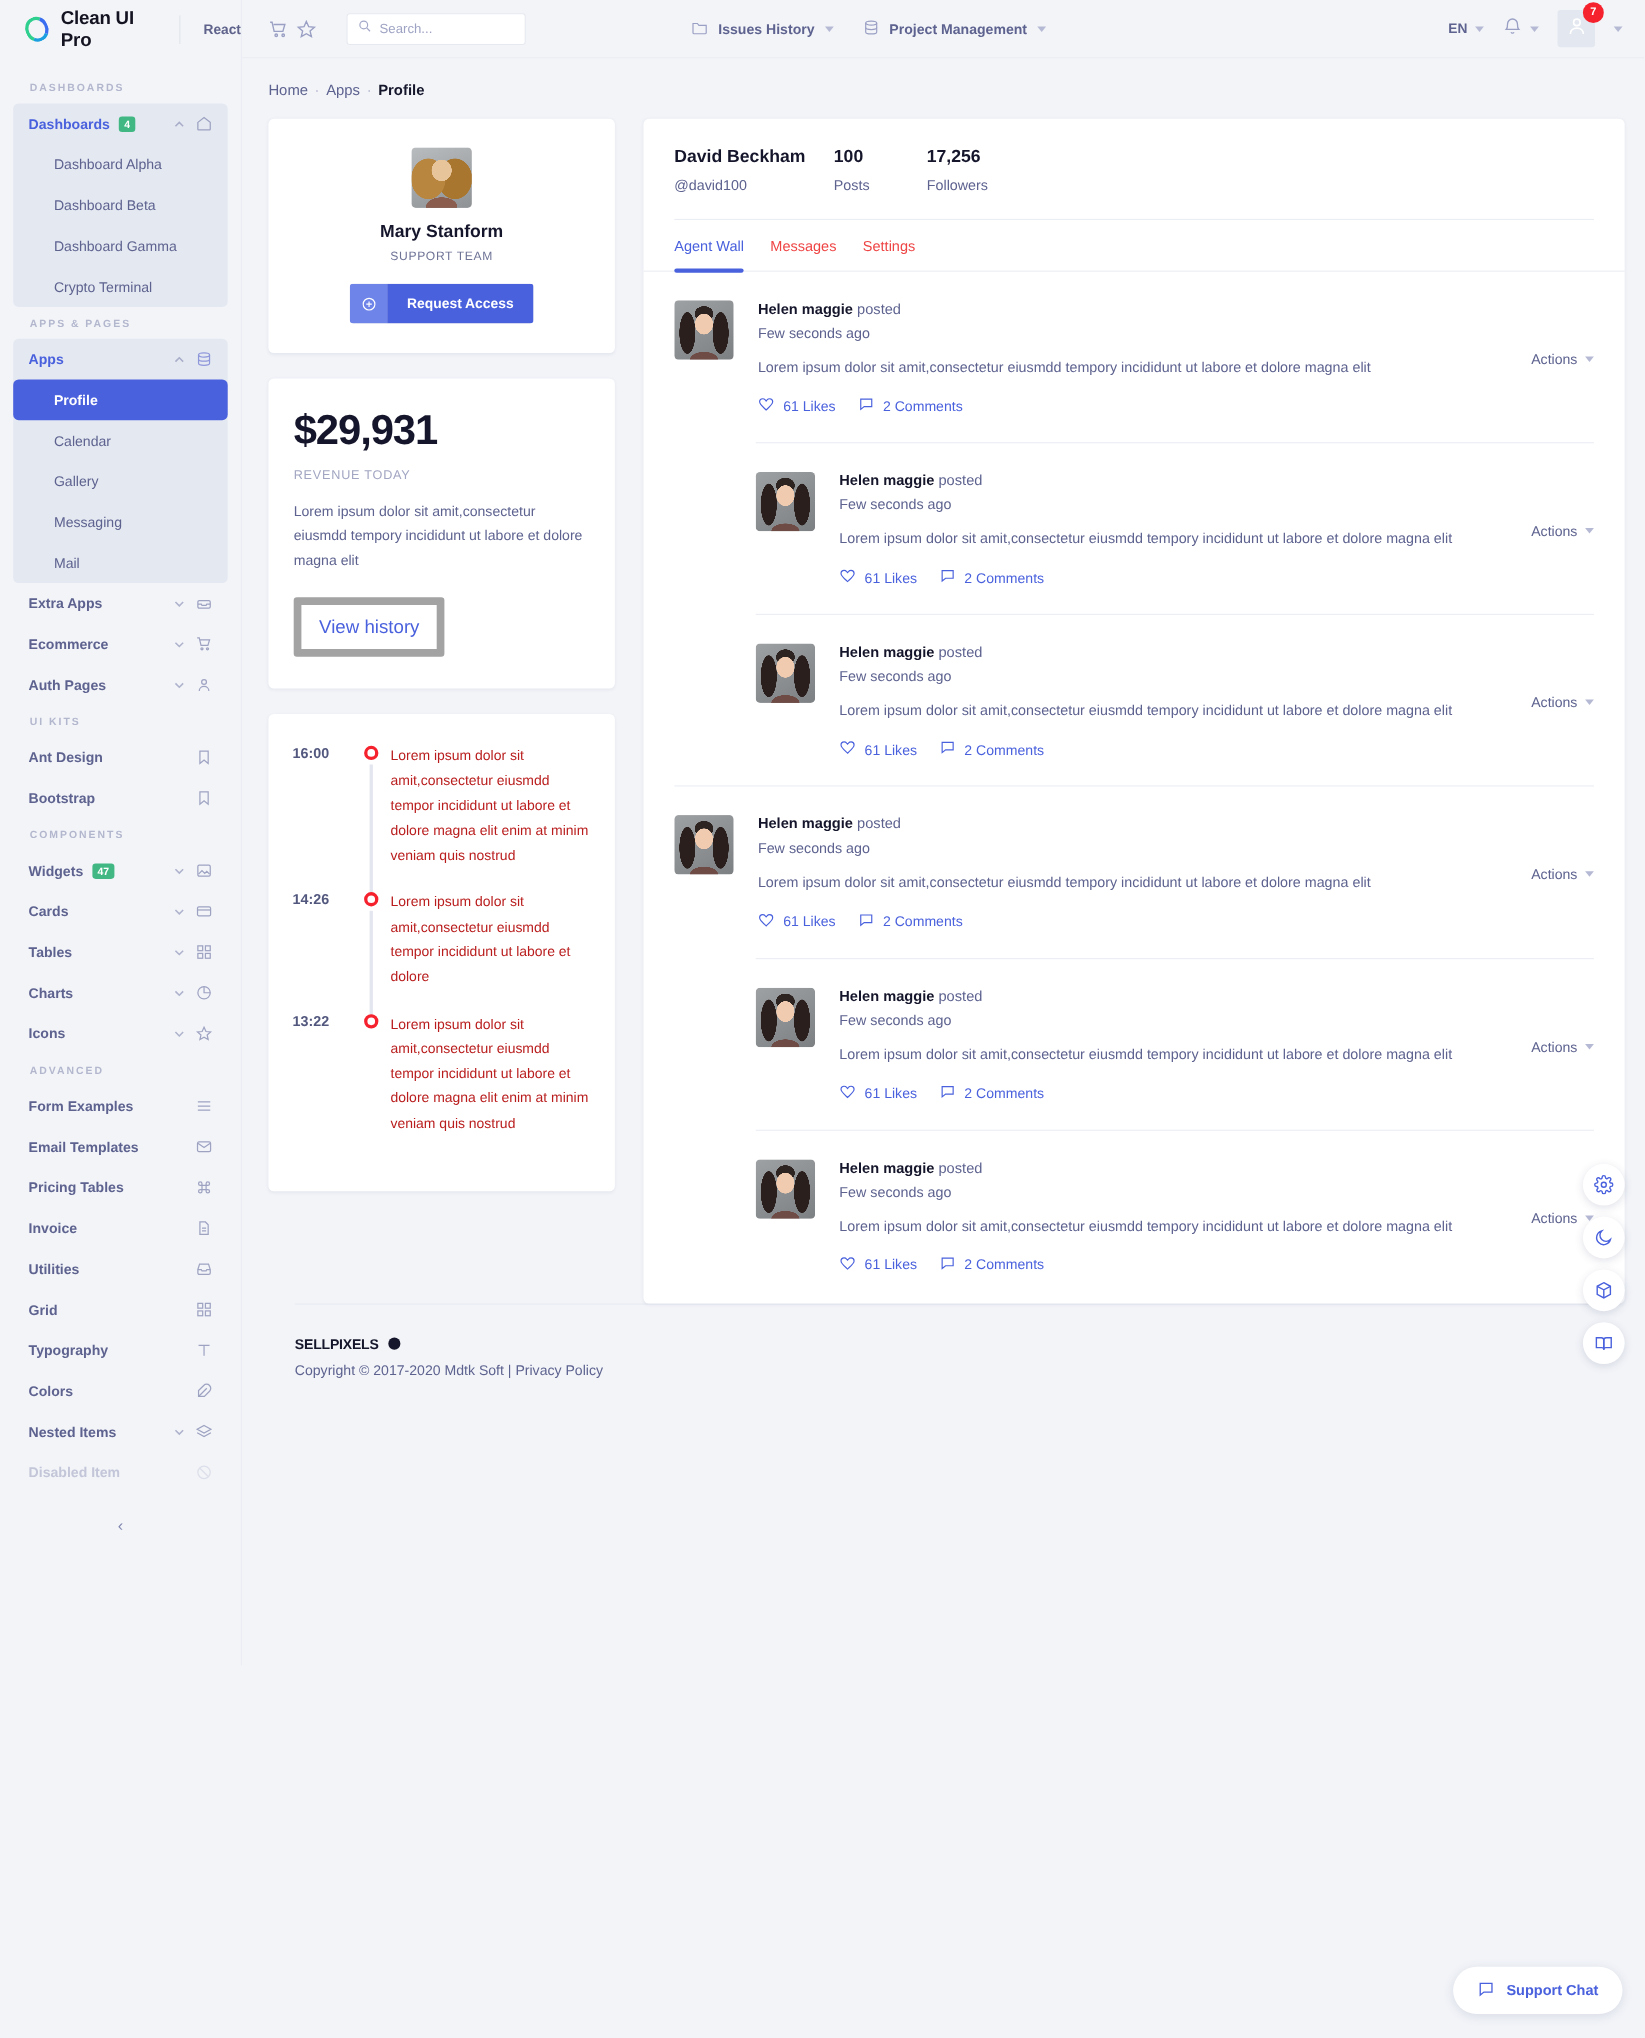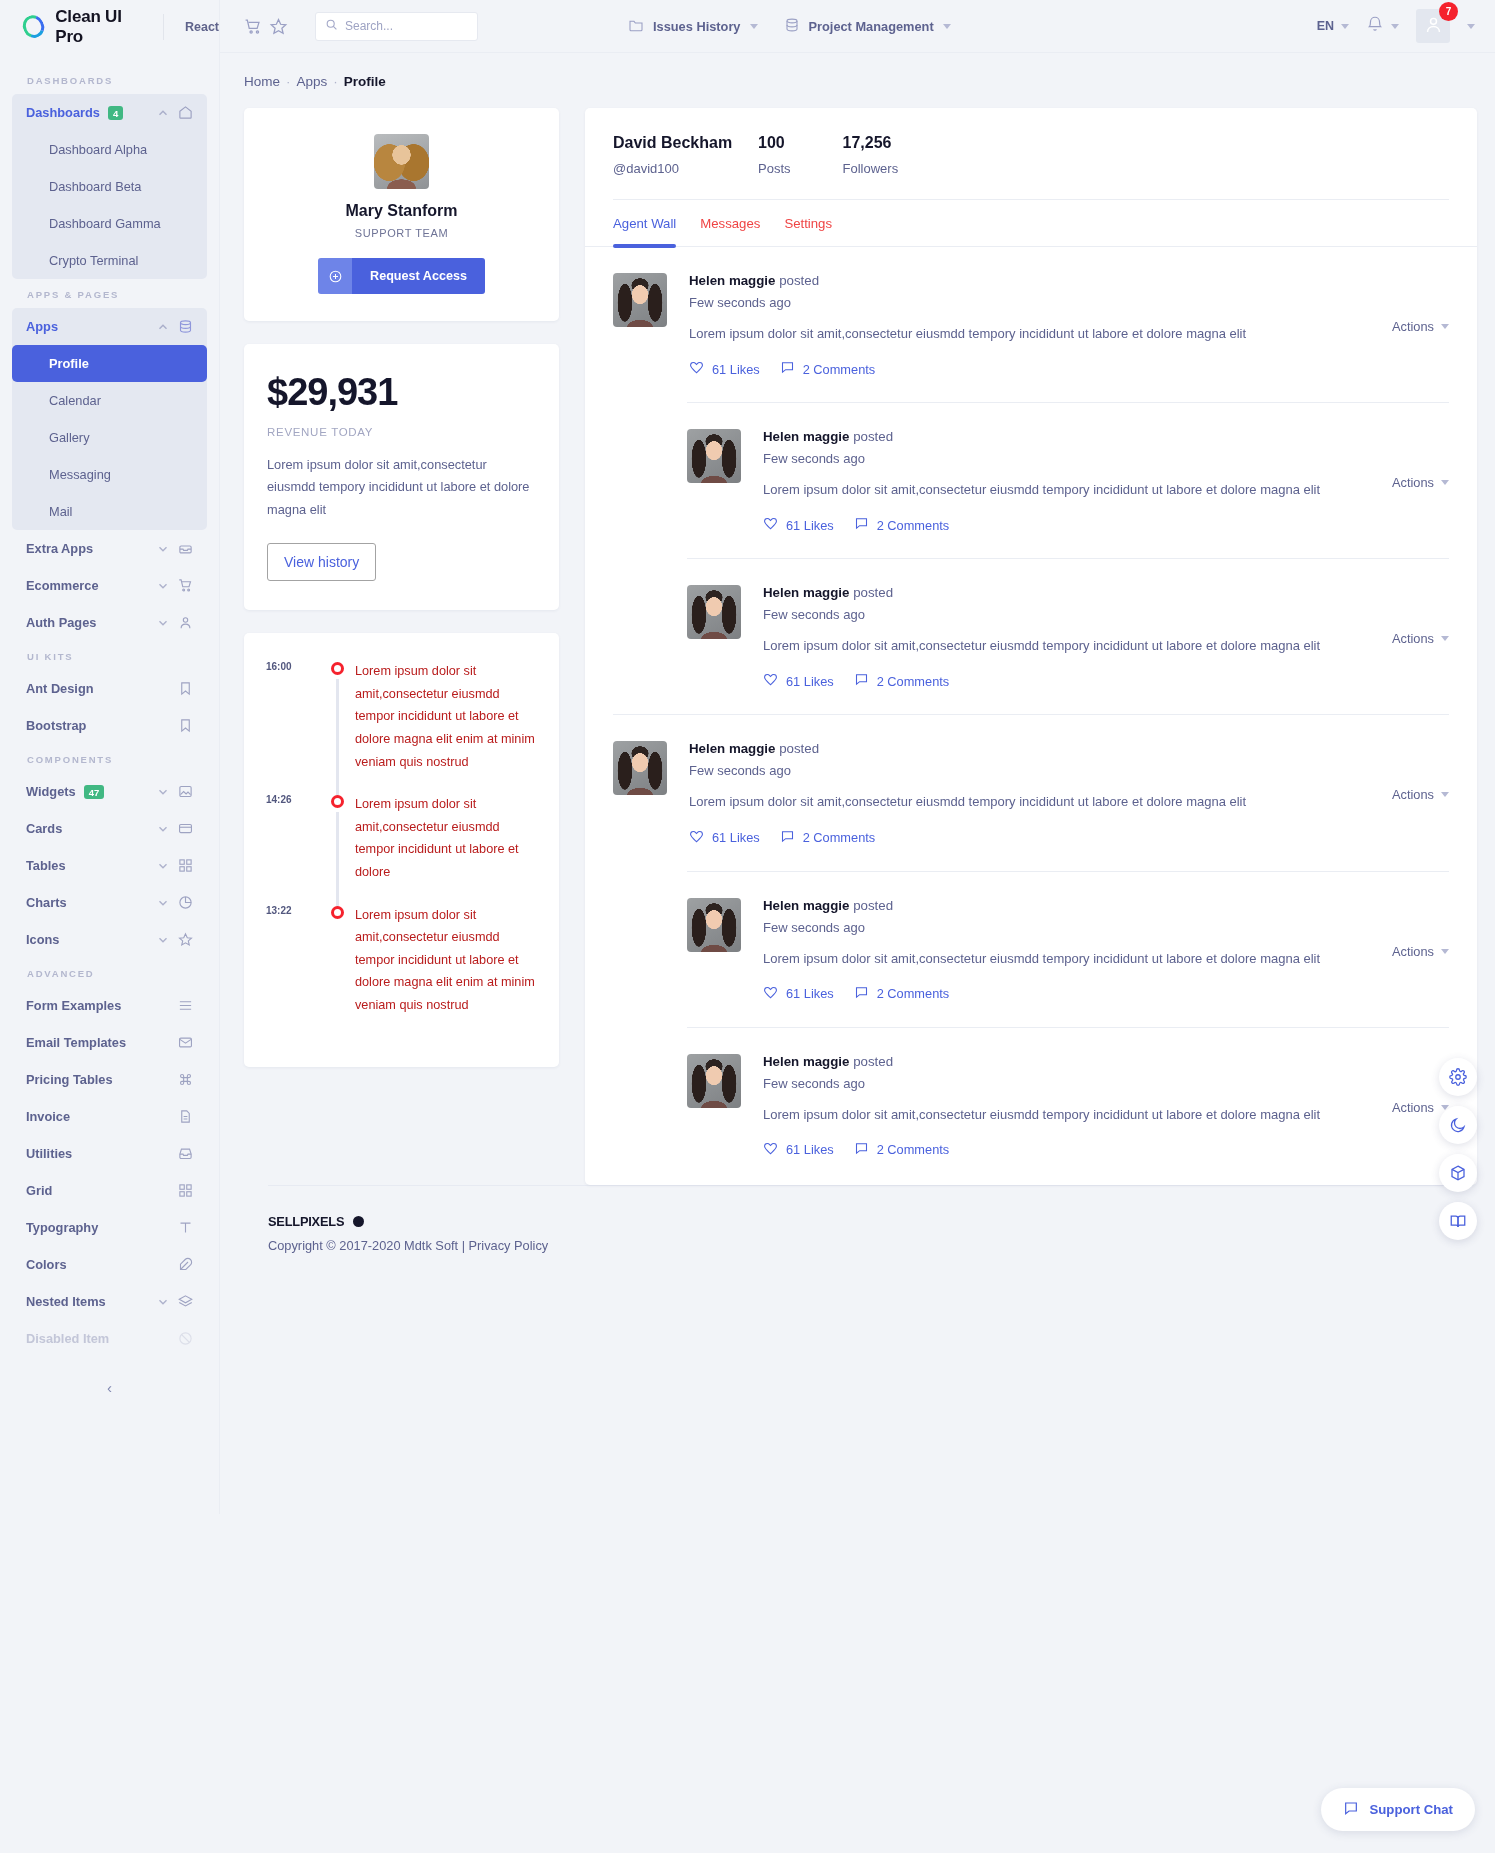--- a/index.html
+++ b/index.html
@@ -172,30 +172,30 @@
   .rev-target { font-size: 19px; }
   .rev-bar { height: 8px; background: #e8eaef; border-radius: 3px; margin-top: 16px; overflow: hidden; }
   .rev-bar-fill { height: 100%; background: #41b883; border-radius: 3px; }
 
   
   .rev-today { padding: 27px 23px 29px 23px; margin-bottom: 23px; }
   .big-num { font-size: 38px; font-weight: bold; color: #15162b; letter-spacing: -1px; }
   .rev-today-label { font-size: 11.5px; color: #a2a6c2; letter-spacing: .7px; margin-top: 12px; }
   .rev-today-desc { font-size: 12.8px; line-height: 1.75; color: #5d628f; margin-top: 16px; }
   .ghost-btn {
-    margin-top: 22px; border: 1px solid #a3a3a3; background: #fff; color: #4a61dd;
-    font-size: 14px; border-radius: 3px; padding: 10px 16px; cursor: pointer;
+    margin-top: 22px; border: 7px solid #a3a3a3; background: #fff; color: #4a61dd;
+    font-size: 17px; border-radius: 3px; padding: 10px 16px; cursor: pointer;
     font-family: inherit;
   }
 
   
   .timeline { padding: 27px 22px 30px 22px; }
   .tl-item { display: flex; position: relative; }
   .tl-time {
-    width: 53px; min-width: 53px; font-size: 10px; font-weight: bold;
+    width: 53px; min-width: 53px; font-size: 13px; font-weight: bold;
     color: #52577e; padding-top: 1px;
   }
   .tl-mark { width: 36px; min-width: 36px; position: relative; display: flex; justify-content: center; }
   .tl-dot {
     width: 13px; height: 13px; border-radius: 50%; border: 3px solid #f5222d;
     background: #fff; margin-top: 2px; z-index: 2;
   }
   .tl-line {
     position: absolute; top: 19px; bottom: -10px; width: 3px;
     background: #e3e6ef; left: 50%; margin-left: -1.5px;

